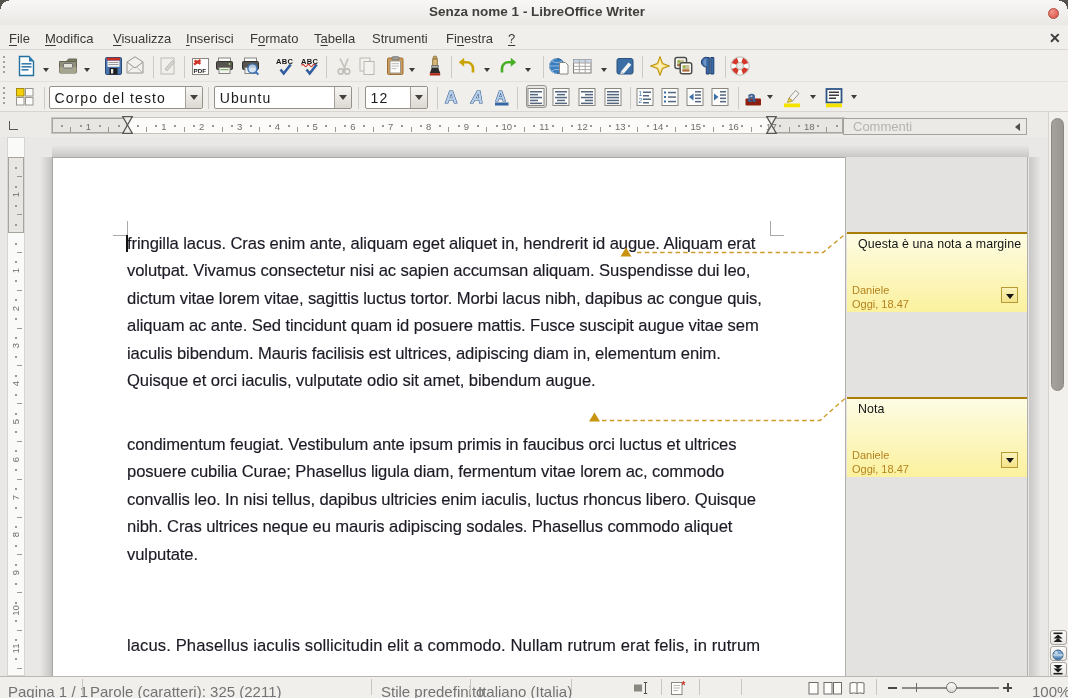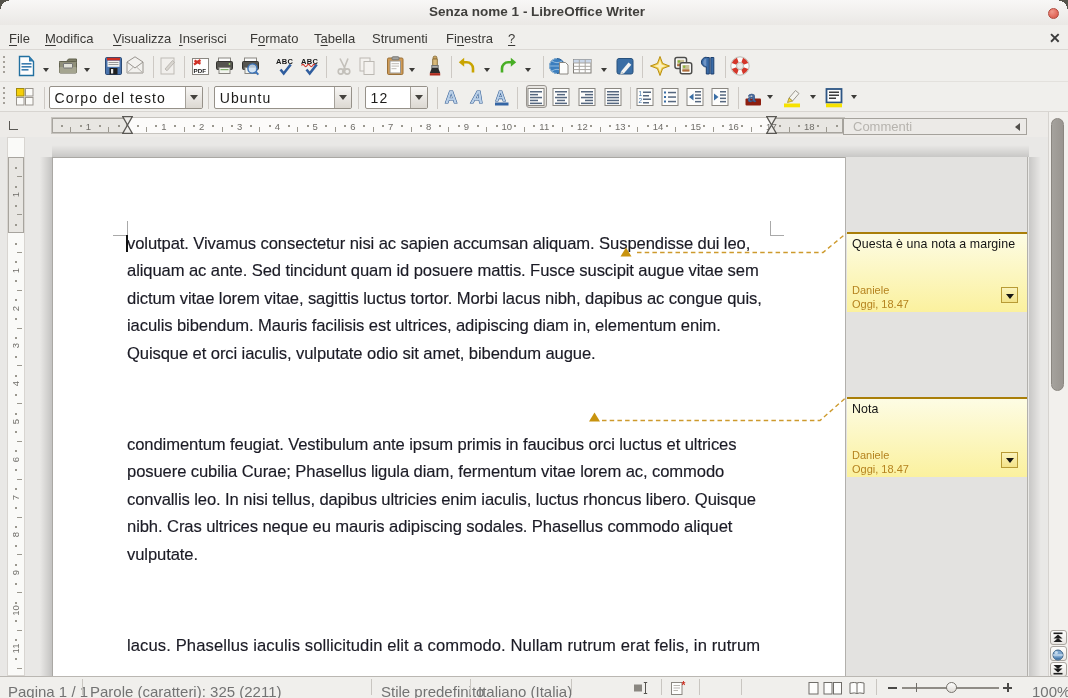--- a/index.html
+++ b/index.html
@@ -39,21 +39,21 @@
 #doc{left:0;top:137px;width:1048px;height:539px;background:#e9e8e6;overflow:hidden}
 #vrul{position:absolute;left:7px;top:0px;width:18px;height:539px;background:#fafaf8;border:1px solid #d8d5d1}
 #vmarg{position:absolute;left:0px;top:19px;width:16px;height:76px;background:#e8e6e2;border:1px solid #a7a49e}
 .vnum{position:absolute;font-size:9.5px;color:#6f6d68;transform:rotate(-90deg)}
 .vdot{position:absolute;left:7px;width:2px;height:2px;background:#9b988f}
 .vtick{position:absolute;left:9px;width:4.5px;height:1px;background:#9b988f}
 #page{position:absolute;left:52px;top:20px;width:793px;height:519px;background:#fff;border-top:1px solid #aaa8a4;border-left:1px solid #aaa8a4}
 #cstrip{position:absolute;left:845px;top:20px;width:183px;height:519px;background:#e3e2e0;border-left:1px solid #b2b0ac;border-right:1px solid #b2b0ac}
 .bodytxt{position:absolute;left:127px;font-size:16.6px;line-height:27.57px;color:#1b1b25;white-space:nowrap;letter-spacing:-0.1px;-webkit-text-stroke:0.15px #1b1b25}
 .note{position:absolute;left:847px;width:180px;height:80px;border-top:2px solid #a97e08;background:linear-gradient(#fdfce4,#fbf19e)}
-.ntitle{position:absolute;left:5px;top:3px;font-size:12.4px;letter-spacing:0.1px;color:#141414}
+.ntitle{position:absolute;left:11px;top:3px;font-size:12.4px;letter-spacing:0.1px;color:#141414}
 .nmeta{position:absolute;left:5px;font-size:11px;color:#b5831f;line-height:14px}
 .nbtn{position:absolute;left:154px;width:17px;height:16px;background:linear-gradient(#faf3bb,#f3e388);border:1px solid #b89b35}
 .nbtn:after{content:"";position:absolute;left:4px;top:5.5px;width:0;height:0;border-left:4px solid transparent;border-right:4px solid transparent;border-top:5px solid #141414}
 
 #sbar{left:1048px;top:112px;width:20px;height:564px;background:#f2f0ed;border-left:1px solid #d6d3cf}
 #sthumb{left:1051px;top:118px;width:13px;height:273px;border-radius:7px;background:linear-gradient(90deg,#a5a29d,#999590);border:1px solid #8a8680}
 .navbtn{left:1049.5px;width:17px;height:15px;background:linear-gradient(#fdfdfc,#e8e6e2);border:1px solid #a9a59f;border-radius:3px}
 
 #sbarrow{left:0;top:676px;width:1068px;height:22px;background:#f0efec;border-top:1px solid #bab7b2}
 .st{top:683px;font-size:15px;color:#737373;white-space:nowrap}
@@ -63,21 +63,21 @@
 <body>
 <div class="abs" id="titlebar"></div>
 <div class="abs" id="title">Senza nome 1 - LibreOffice Writer</div>
 <div class="abs" id="clbtn"></div>
 <div class="abs corner" style="left:0;background:radial-gradient(circle at 9px 9px, transparent 0 8px, #55534b 8.2px)"></div>
 <div class="abs corner" style="left:1059px;background:radial-gradient(circle at 0 9px, transparent 0 8px, #55534b 8.2px)"></div>
 <div class="abs" id="menubar"></div>
 <div class="abs mi" style="left:9px"><u>F</u>ile</div>
 <div class="abs mi" style="left:45px"><u>M</u>odifica</div>
 <div class="abs mi" style="left:113px"><u>V</u>isualizza</div>
-<div class="abs mi" style="left:179px"><u>I</u>nserisci</div>
+<div class="abs mi" style="left:186px"><u>I</u>nserisci</div>
 <div class="abs mi" style="left:250px">F<u>o</u>rmato</div>
 <div class="abs mi" style="left:314px">T<u>a</u>bella</div>
 <div class="abs mi" style="left:372px">Strumenti</div>
 <div class="abs mi" style="left:446px">Fi<u>n</u>estra</div>
 <div class="abs mi" style="left:508px"><u>?</u></div>
 <div class="abs" id="docclose">✕</div>
 <div class="abs" id="tb1"></div>
 <div class="abs" id="tb2"></div>
 <div id="icons1">
     <div class="abs" style="left:3px;top:56px;width:2px;height:20px;background:repeating-linear-gradient(#a5a19a 0 2px,transparent 2px 5px)"></div>
@@ -533,23 +533,24 @@
 <div class="vtick" style="top:529.7px"></div>
       </div>
   </div>
 
   <div class="abs" style="left:113px;top:97.5px;width:14px;height:1px;background:#a9a9a9"></div>
   <div class="abs" style="left:126.5px;top:83.5px;width:1px;height:15px;background:#a9a9a9"></div>
   <div class="abs" style="left:769.5px;top:97.5px;width:14px;height:1px;background:#a9a9a9"></div>
   <div class="abs" style="left:769.5px;top:83.5px;width:1px;height:15px;background:#a9a9a9"></div>
   <div class="abs" style="left:126px;top:97.5px;width:2px;height:17px;background:#111"></div>
   <div class="bodytxt" id="p1" style="top:92.5px">
+    <div>fringilla lacus. Cras enim ante, aliquam eget aliquet in, hendrerit id augue. Aliquam erat</div>
     <div>volutpat. Vivamus consectetur nisi ac sapien accumsan aliquam. Suspendisse dui leo,</div>
+    <div>dictum vitae lorem vitae, sagittis luctus tortor. Morbi lacus nibh, dapibus ac congue quis,</div>
     <div>aliquam ac ante. Sed tincidunt quam id posuere mattis. Fusce suscipit augue vitae sem</div>
-    <div>dictum vitae lorem vitae, sagittis luctus tortor. Morbi lacus nibh, dapibus ac congue quis,</div>
     <div>iaculis bibendum. Mauris facilisis est ultrices, adipiscing diam in, elementum enim.</div>
     <div>Quisque et orci iaculis, vulputate odio sit amet, bibendum augue.</div>
   </div>
   <div class="bodytxt" id="p2" style="top:293.6px">
     <div>condimentum feugiat. Vestibulum ante ipsum primis in faucibus orci luctus et ultrices</div>
     <div>posuere cubilia Curae; Phasellus ligula diam, fermentum vitae lorem ac, commodo</div>
     <div>convallis leo. In nisi tellus, dapibus ultricies enim iaculis, luctus rhoncus libero. Quisque</div>
     <div>nibh. Cras ultrices neque eu mauris adipiscing sodales. Phasellus commodo aliquet</div>
     <div>vulputate.</div>
   </div>

